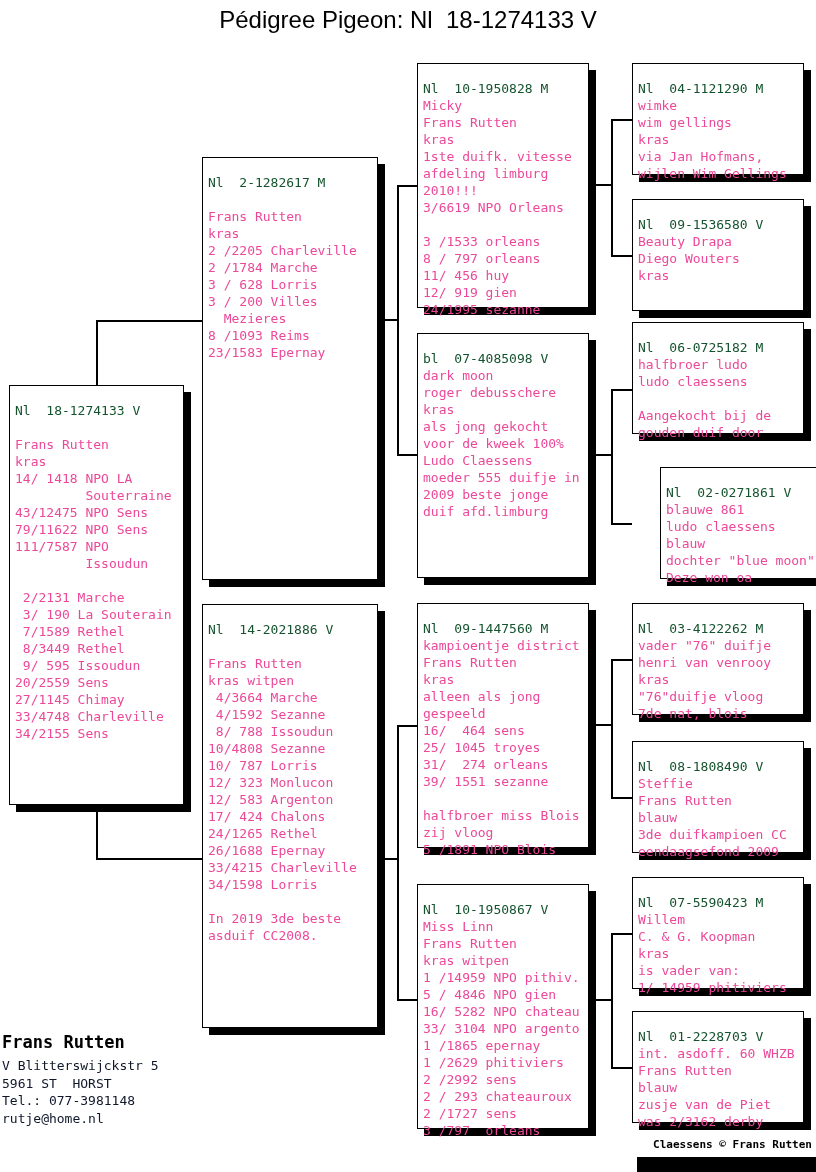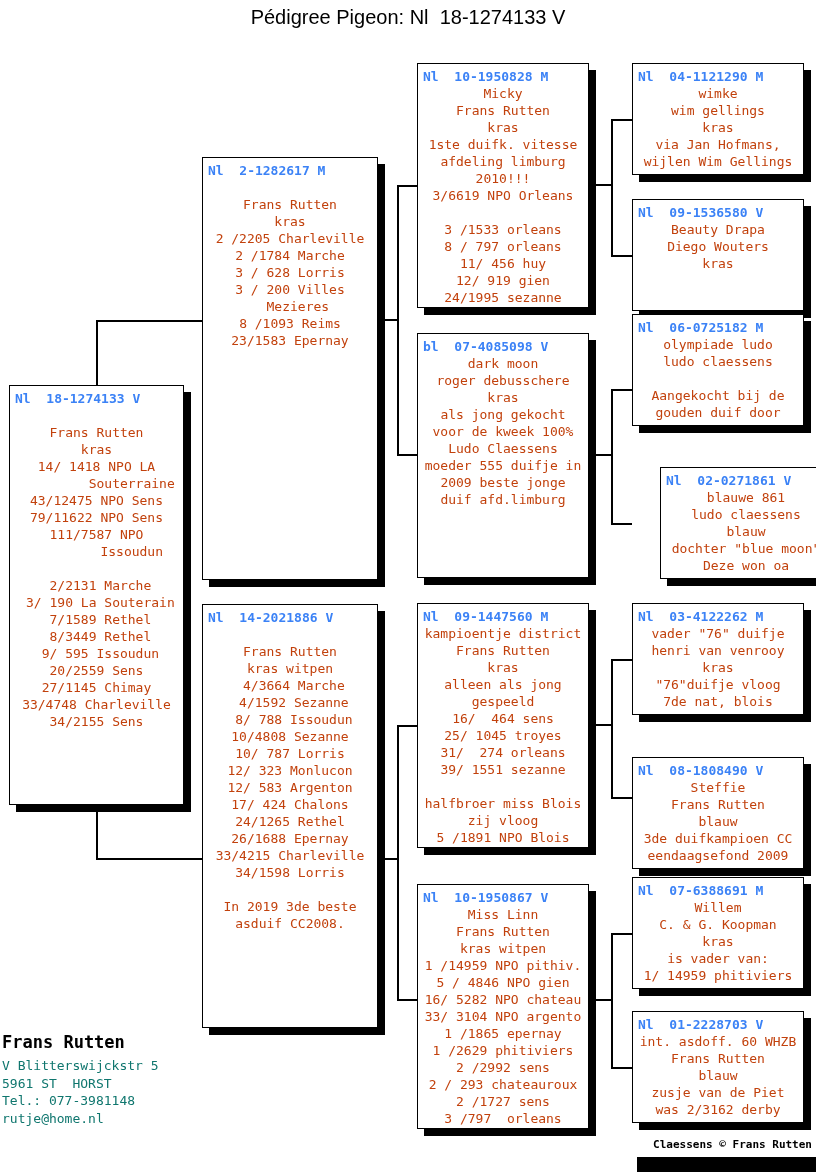--- a/index.html
+++ b/index.html
@@ -4,39 +4,39 @@
 <style>
   html,body { margin:0; padding:0; }
   body { background:#fff; }
   #canvas {
     position:relative; width:816px; height:1172px; background:#ffffff;
     overflow:hidden; font-family:"DejaVu Sans Mono", monospace;
   }
   .title {
     position:absolute; top:6px; left:0; width:100%;
     text-align:center; font-family:"Liberation Sans", sans-serif;
-    font-size:20px; color:#000; white-space:pre;
+    font-size:24px; color:#000; white-space:pre;
   }
   .box {
     position:absolute; background:#fff; border:1px solid #000;
     box-shadow:7px 7px 0 0 #000; box-sizing:border-box;
     font-size:13px; line-height:17px;
   }
   .box .hdr {
-    color:#3b82f6; font-weight:bold; padding:4px 5px 0 5px; white-space:pre;
-  }
-  .box .bdy { padding:0 5px; white-space:pre; color:#c2410c;text-align:center; }
+    color:#14532d; font-weight:normal; padding:4px 5px 0 5px; white-space:pre;margin-top:12px;
+  }
+  .box .bdy { padding:0 5px; white-space:pre; color:#ec4899; }
   .ln { position:absolute; background:#000; }
   .owner-name {
     position:absolute; left:2px; top:1032px; font-weight:bold;
     font-size:17px; white-space:pre; color:#000;
   }
   .owner-addr {
     position:absolute; left:2px; top:1057px; font-size:13px;
-    line-height:17.5px; white-space:pre; color:#0f766e;
+    line-height:17.5px; white-space:pre; color:#0f172a;
   }
   .credit {
     position:absolute; right:4px; top:1138px; font-size:11px;
     font-weight:bold; white-space:pre; color:#000;
   }
   .bottom-bar {
     position:absolute; left:637px; top:1157px; width:179px; height:15px;
     background:#000;
   }
 </style>
@@ -179,23 +179,23 @@
 wijlen Wim Gellings</div>
   </div>
 
   <div class="box" style="left:632px; top:199px; width:172px; height:112px;">
     <div class="hdr">Nl  09-1536580 V</div>
     <div class="bdy">Beauty Drapa
 Diego Wouters
 kras</div>
   </div>
 
-  <div class="box" style="left:632px; top:314px; width:172px; height:112px;">
+  <div class="box" style="left:632px; top:322px; width:172px; height:112px;">
     <div class="hdr">Nl  06-0725182 M</div>
-    <div class="bdy">olympiade ludo
+    <div class="bdy">halfbroer ludo
 ludo claessens
 
 Aangekocht bij de
 gouden duif door</div>
   </div>
 
   <div class="box" style="left:660px; top:467px; width:172px; height:112px;">
     <div class="hdr">Nl  02-0271861 V</div>
     <div class="bdy">blauwe 861
 ludo claessens
@@ -206,31 +206,31 @@
 
   <div class="box" style="left:632px; top:603px; width:172px; height:112px;">
     <div class="hdr">Nl  03-4122262 M</div>
     <div class="bdy">vader "76" duifje
 henri van venrooy
 kras
 "76"duifje vloog
 7de nat, blois</div>
   </div>
 
-  <div class="box" style="left:632px; top:757px; width:172px; height:112px;">
+  <div class="box" style="left:632px; top:741px; width:172px; height:112px;">
     <div class="hdr">Nl  08-1808490 V</div>
     <div class="bdy">Steffie
 Frans Rutten
 blauw
 3de duifkampioen CC
 eendaagsefond 2009</div>
   </div>
 
   <div class="box" style="left:632px; top:877px; width:172px; height:112px;">
-    <div class="hdr">Nl  07-6388691 M</div>
+    <div class="hdr">Nl  07-5590423 M</div>
     <div class="bdy">Willem
 C. &amp; G. Koopman
 kras
 is vader van:
 1/ 14959 phitiviers</div>
   </div>
 
   <div class="box" style="left:632px; top:1011px; width:172px; height:112px;">
     <div class="hdr">Nl  01-2228703 V</div>
     <div class="bdy">int. asdoff. 60 WHZB

